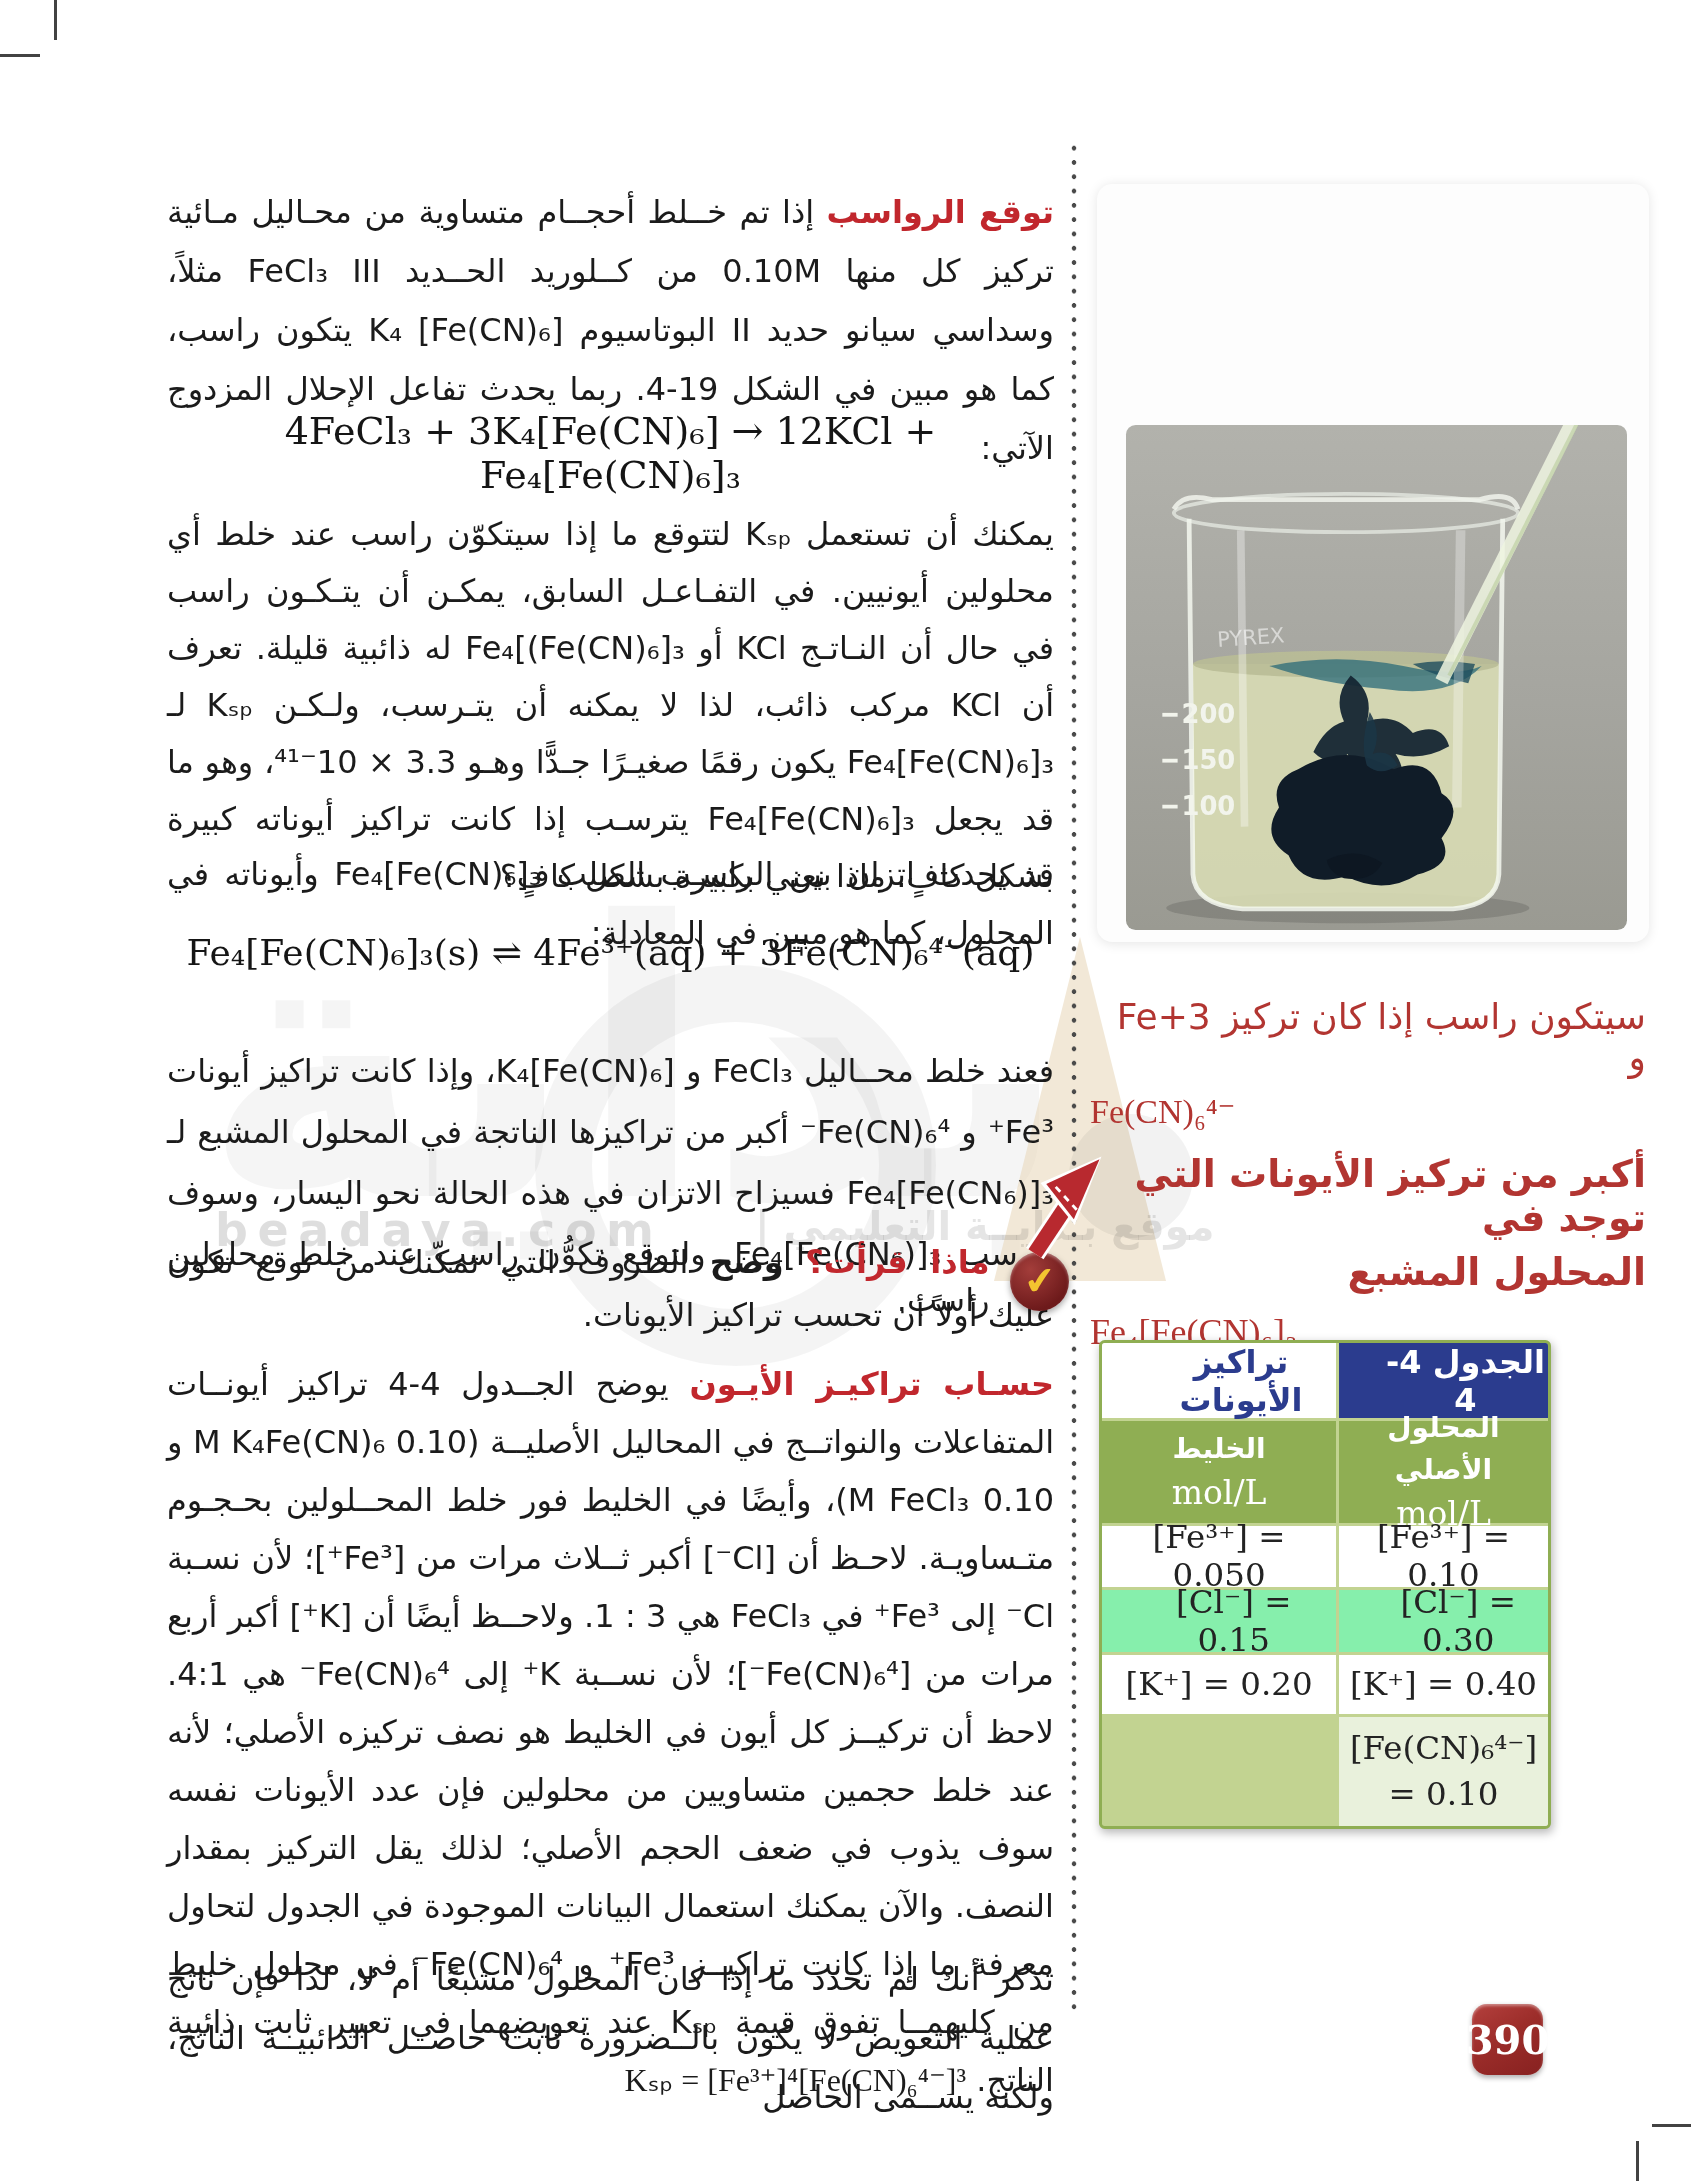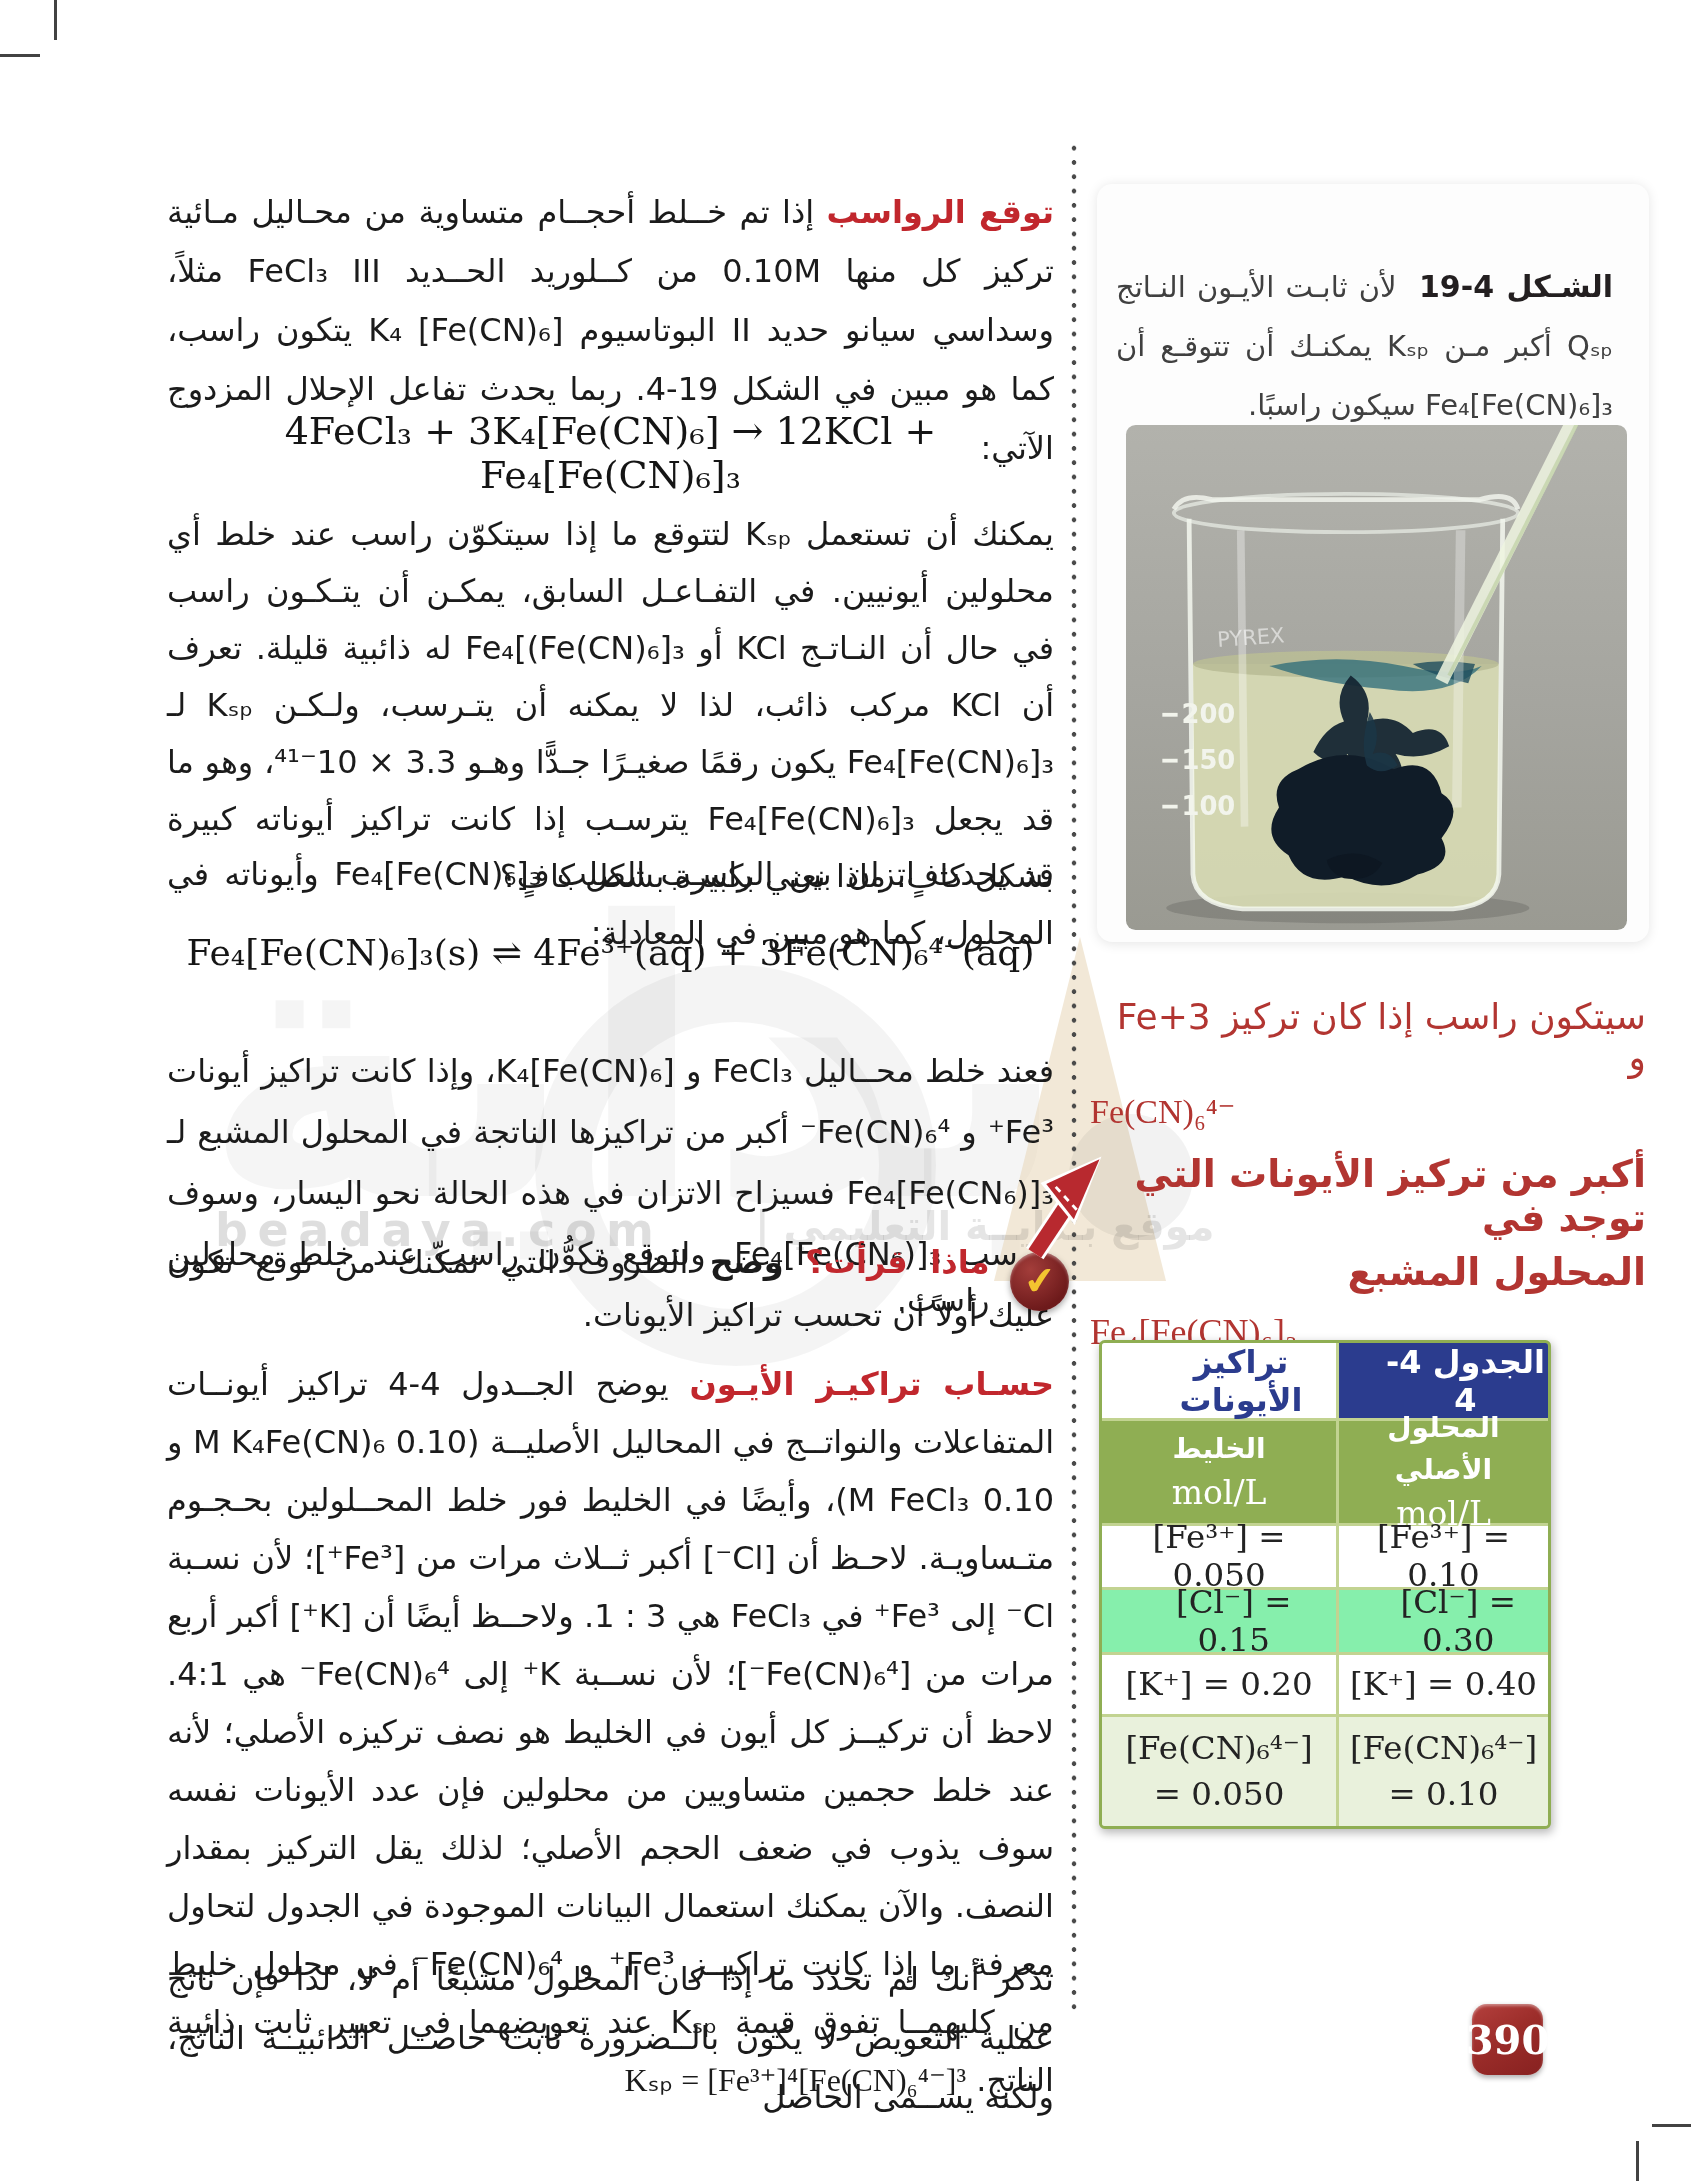--- a/index.html
+++ b/index.html
@@ -122,21 +122,20 @@
 
     <p class="blk body-text" style="top:1323px;line-height:58px;"><span class="lead-red">حسـاب تراكيـز الأيـون</span>
       <span>يوضح الجــدول 4-4 تراكيز أيونــات المتفاعلات والنواتــج في المحاليل الأصليــة (0.10 M K₄Fe(CN)₆ و 0.10 M FeCl₃)، وأيضًا في الخليط فور خلط المحــلولين بحـجـوم متـساويـة. لاحـظ أن [Cl⁻] أكبر ثــلاث مرات من [Fe³⁺]؛ لأن نسـبة Cl⁻ إلى Fe³⁺ في FeCl₃ هي 3 : 1. ولاحــظ أيضًا أن [K⁺] أكبر أربع مرات من [Fe(CN)₆⁴⁻]؛ لأن نســبة K⁺ إلى Fe(CN)₆⁴⁻ هي 4:1. لاحظ أن تركيــز كل أيون في الخليط هو نصف تركيزه الأصلي؛ لأنه عند خلط حجمين متساويين من محلولين فإن عدد الأيونات نفسه سوف يذوب في ضعف الحجم الأصلي؛ لذلك يقل التركيز بمقدار النصف. والآن يمكنك استعمال البيانات الموجودة في الجدول لتحاول معرفة ما إذا كانت تراكيــز Fe³⁺ و Fe(CN)₆⁴⁻ في محلول خليط من كليهمــا تفوق قيمة Kₛₚ عند تعويضهما في تعبير ثابت ذائبية الناتج.</span>
       <span class="formula">Kₛₚ = [Fe³⁺]⁴[Fe(CN)₆⁴⁻]³</span></p>
 
     <p class="blk body-text" style="top:1918px;">تذكر أنك لم تحدد ما إذا كان المحلول مشبعًا أم لا، لذا فإن ناتج عملية التعويض لا يكون بالــضرورة ثابت حاصــل الذائبيــة الناتج، ولكنه يســمى الحاصل</p>
   </div>
 
   <div class="sidebar-card"></div>
 
-  <p class="fig-caption"><span class="fig-label">الشـكل 4-19</span>&nbsp;&nbsp;<span>لأن ثابـت الأيـون النـاتج Qₛₚ أكبر مـن Kₛₚ يمكنـك أن تتوقـع أن Fe₄[Fe(CN)₆]₃ سيكون راسبًا.</span></p>
 
   <div class="photo">
     <svg width="501" height="505" viewBox="0 0 524 528" xmlns="http://www.w3.org/2000/svg">
 
       <ellipse cx="232" cy="505" rx="190" ry="16" fill="rgba(40,40,40,0.18)"></ellipse>
 
       <path d="M70,250 L70,470 Q70,502 120,505 L345,505 Q390,502 390,470 L390,250 Z" fill="#d8dbb4" opacity="0.9"></path>
       <ellipse cx="230" cy="250" rx="160" ry="14" fill="#b9bd96" opacity="0.9"></ellipse>
 
       <path d="M150,252 Q220,238 290,252 Q345,264 372,252 Q340,286 270,276 Q200,270 150,252 Z" fill="#2a6a78" opacity="0.75"></path>
@@ -200,19 +199,18 @@
     <div class="tcell t-data row-a">[Fe³⁺] = 0.10</div>
     <div class="tcell t-data row-a">[Fe³⁺] = 0.050</div>
 
     <div class="tcell t-data row-b">[Cl⁻] = 0.30</div>
     <div class="tcell t-data row-b">[Cl⁻] = 0.15</div>
 
     <div class="tcell t-data row-c">[K⁺] = 0.40</div>
     <div class="tcell t-data row-c">[K⁺] = 0.20</div>
 
     <div class="tcell t-data row-d">[Fe(CN)₆⁴⁻] = 0.10</div>
-    <div class="tcell t-data row-d">[Fe(CN)₆⁴⁻] = 0.050</div>
   </div>
 
   <div class="page-badge">390</div>
 
 </div>
 
 
 </body></html>

